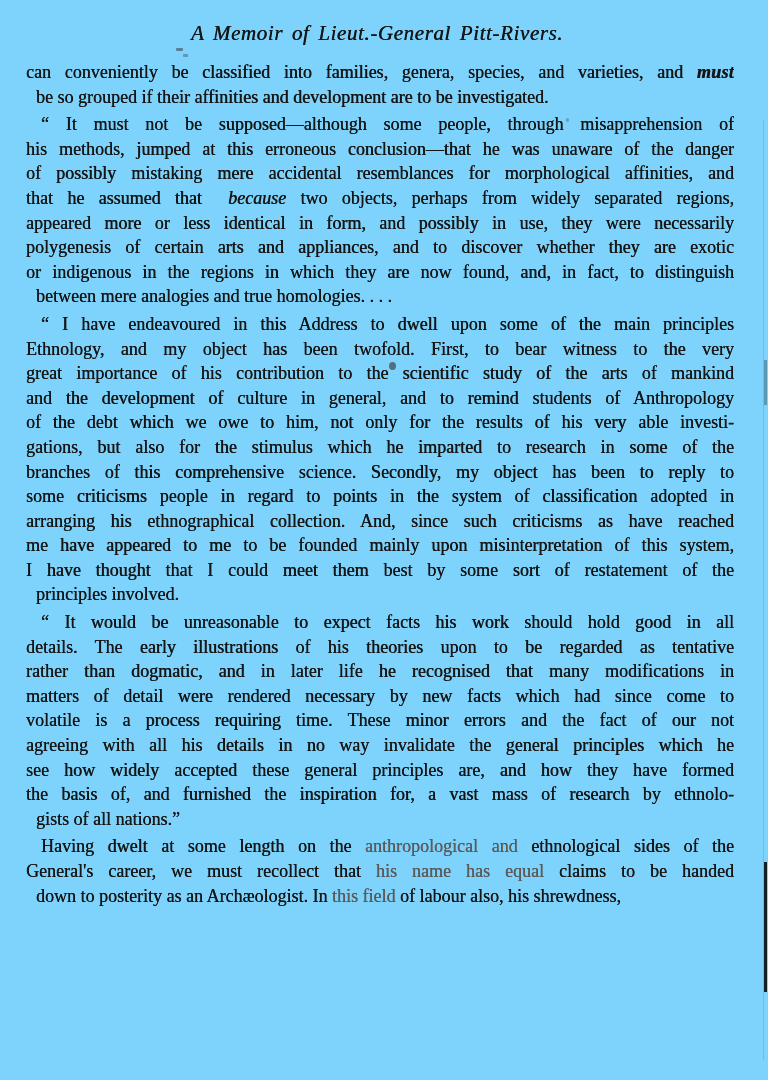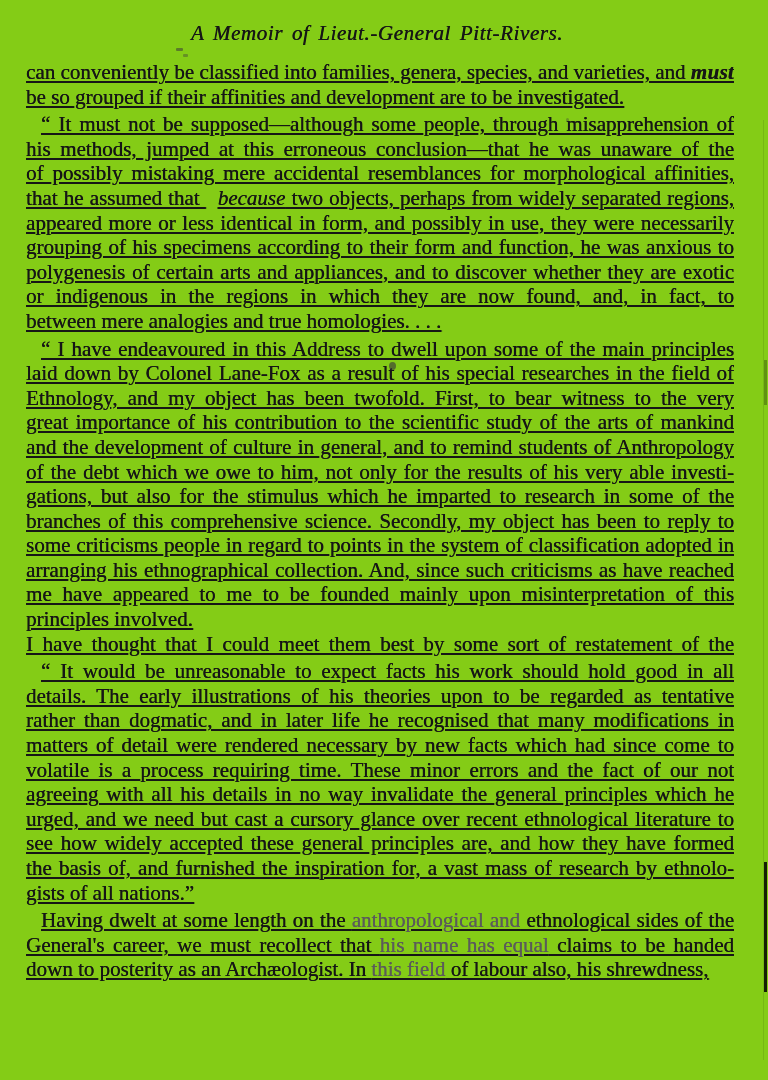--- a/index.html
+++ b/index.html
@@ -4,21 +4,21 @@
 <style>
   html, body {
     margin: 0; padding: 0;
     width: 768px; height: 1080px;
     overflow: hidden;
     background: #ffffff;
   }
   .page {
     position: relative;
     width: 768px; height: 1080px;
-    background: #84cc16;
+    background: #7dd3fc;
     color: #161616;
     font-family: "Liberation Serif", "DejaVu Serif", serif;
   }
   .running-header {
     position: absolute;
     top: 20px; left: 0; right: 14px;
     text-align: center;
     font-style: italic;
     font-size: 21px;
     line-height: 26px;
@@ -26,31 +26,30 @@
     word-spacing: 3px;
     text-shadow: 0.4px 0 0 currentColor;
   }
   .page-body {
     position: absolute;
     top: 60px; left: 26px;
     width: 708px;
   }
   .para { margin: 0 0 3px 0; }
   .line {
-    font-size: 21px;
+    font-size: 18px;
     line-height: 24.6px;
     height: 24.6px;
     overflow: hidden;
     text-align: justify;
     text-align-last: justify;
     text-shadow: 0.35px 0 0 currentColor;
     white-space: normal;
-    text-decoration: underline;
   }
-  .line.last { text-align-last: left; }
+  .line.last { text-align-last: left; margin-left: 10px; }
   .line.indent { text-indent: 15px; }
   .bi { font-style: italic; font-weight: 700; letter-spacing: 0.3px; }
   .it { font-style: italic; margin-left: 12px; }
   .fade { color: #5b5b5b; text-shadow: 0.2px 0 0 currentColor; }
   
   .speck {
     position: absolute;
     background: #3a3a3a;
     border-radius: 50%;
   }
@@ -70,48 +69,45 @@
       <div class="para">
         <div class="line">can conveniently be classified into families, genera, species, and varieties, and <span class="bi">must</span></div>
         <div class="line last">be so grouped if their affinities and development are to be investigated.</div>
       </div>
       <div class="para">
         <div class="line indent">“ It must not be supposed—although some people, through misapprehension of</div>
         <div class="line">his methods, jumped at this erroneous conclusion—that he was unaware of the danger</div>
         <div class="line">of possibly mistaking mere accidental resemblances for morphological affinities, and</div>
         <div class="line">that he assumed that <span class="it">because</span> two objects, perhaps from widely separated regions,</div>
         <div class="line">appeared more or less identical in form, and possibly in use, they were necessarily</div>
-        <div class="line">grouping of his specimens according to their form and function, he was anxious to</div>
         <div class="line">polygenesis of certain arts and appliances, and to discover whether they are exotic</div>
         <div class="line">or indigenous in the regions in which they are now found, and, in fact, to distinguish</div>
         <div class="line last">between mere analogies and true homologies.  .  .  .</div>
       </div>
       <div class="para">
         <div class="line indent">“ I have endeavoured in this Address to dwell upon some of the main principles</div>
-        <div class="line">laid down by Colonel Lane-Fox as a result of his special researches in the field of</div>
         <div class="line">Ethnology, and my object has been twofold.  First, to bear witness to the very</div>
         <div class="line">great importance of his contribution to the scientific study of the arts of mankind</div>
         <div class="line">and the development of culture in general, and to remind students of Anthropology</div>
         <div class="line">of the debt which we owe to him, not only for the results of his very able investi-</div>
         <div class="line">gations, but also for the stimulus which he imparted to research in some of the</div>
         <div class="line">branches of this comprehensive science.  Secondly, my object has been to reply to</div>
         <div class="line">some criticisms people in regard to points in the system of classification adopted in</div>
         <div class="line">arranging his ethnographical collection.  And, since such criticisms as have reached</div>
         <div class="line">me have appeared to me to be founded mainly upon misinterpretation of this system,</div>
+        <div class="line">I have thought that I could meet them best by some sort of restatement of the</div>
         <div class="line last">principles involved.</div>
-        <div class="line">I have thought that I could meet them best by some sort of restatement of the</div>
       </div>
       <div class="para">
         <div class="line indent">“ It would be unreasonable to expect facts his work should hold good in all</div>
         <div class="line">details.  The early illustrations of his theories upon to be regarded as tentative</div>
         <div class="line">rather than dogmatic, and in later life he recognised that many modifications in</div>
         <div class="line">matters of detail were rendered necessary by new facts which had since come to</div>
         <div class="line">volatile is a process requiring time.  These minor errors and the fact of our not</div>
         <div class="line">agreeing with all his details in no way invalidate the general principles which he</div>
-        <div class="line">urged, and we need but cast a cursory glance over recent ethnological literature to</div>
         <div class="line">see how widely accepted these general principles are, and how they have formed</div>
         <div class="line">the basis of, and furnished the inspiration for, a vast mass of research by ethnolo-</div>
         <div class="line last">gists of all nations.”</div>
       </div>
       <div class="para">
         <div class="line indent">Having dwelt at some length on the <span class="fade">anthropological and</span> ethnological sides of the</div>
         <div class="line">General's career, we must recollect that <span class="fade">his name has equal</span> claims to be handed</div>
         <div class="line last">down to posterity as an Archæologist.  In <span class="fade">this field</span> of labour also, his shrewdness,</div>
       </div>
     </div>

